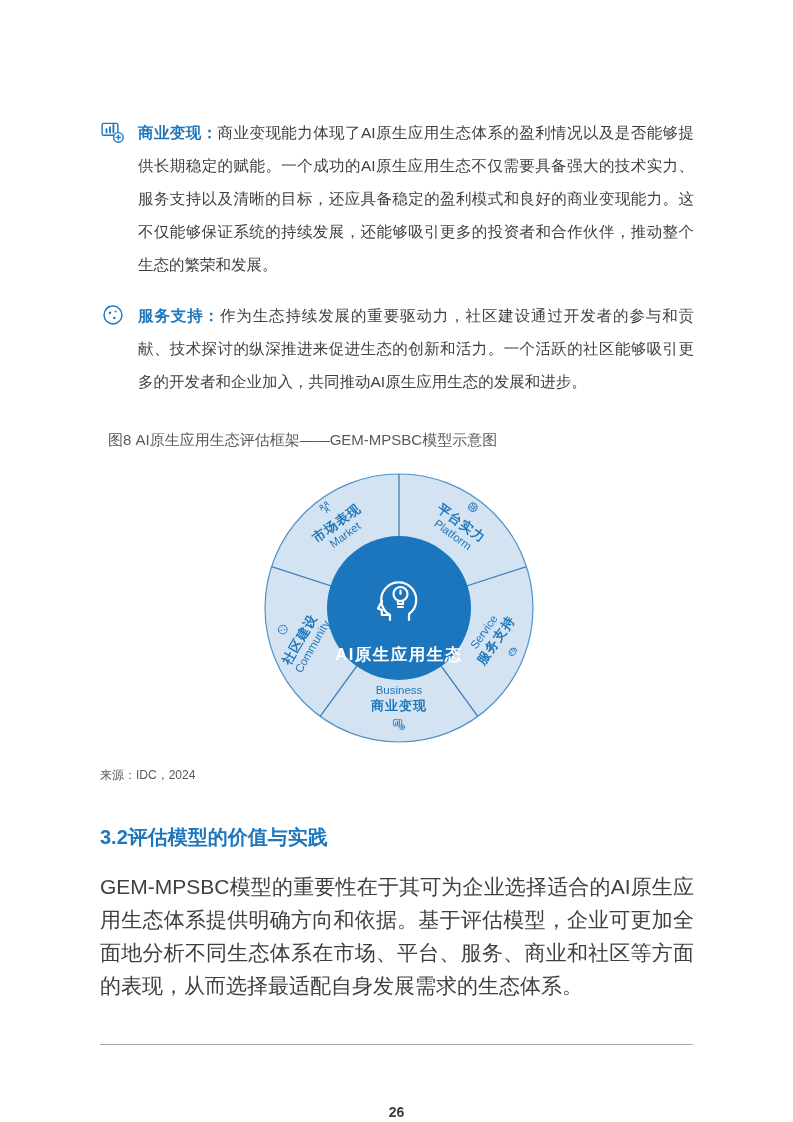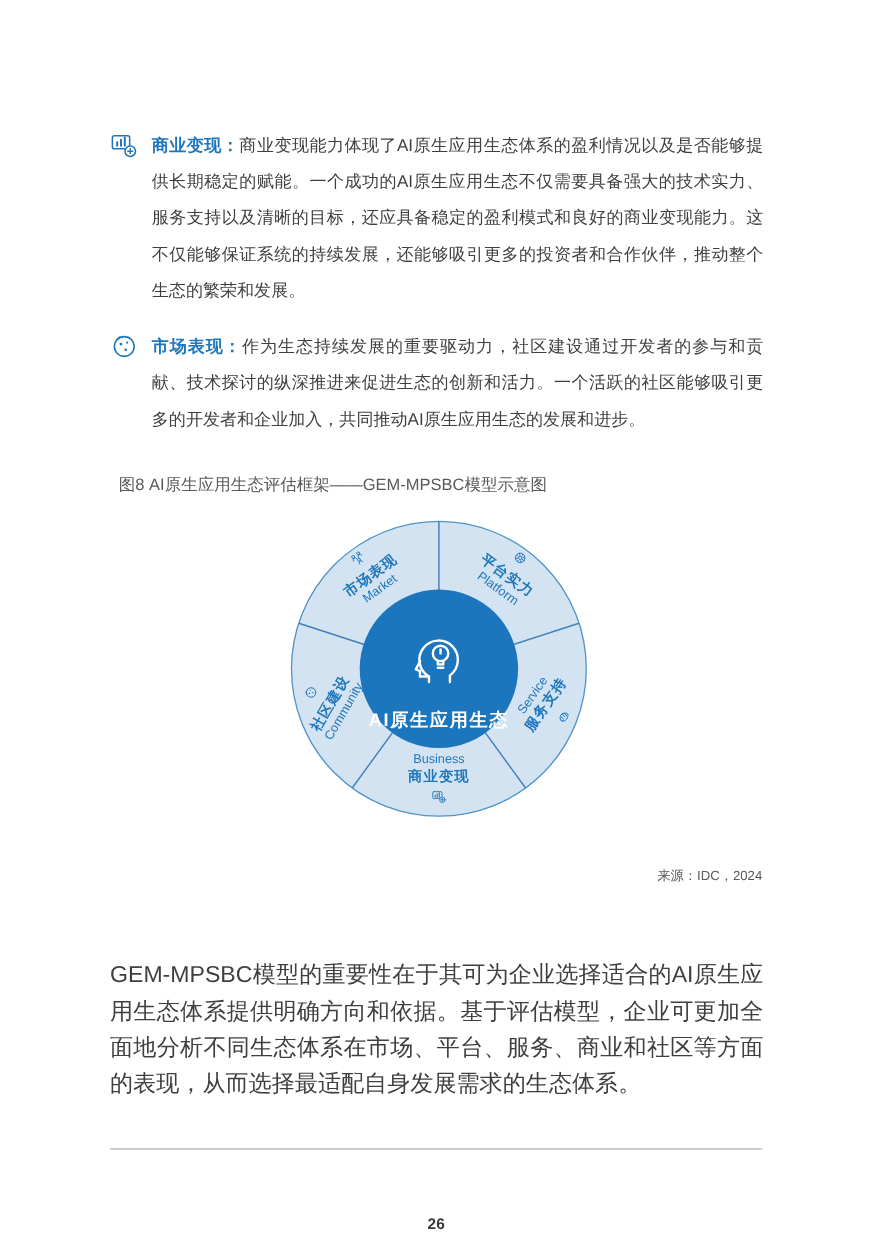--- a/index.html
+++ b/index.html
@@ -6,21 +6,21 @@
   .page{
     position:relative;width:793px;height:1122px;background:#ffffff;overflow:hidden;
     font-family:"Liberation Sans","DejaVu Sans",sans-serif;
   }
   .bullet{position:absolute;left:100px;width:594px;display:flex;gap:11px;}
   .bullet-icon{flex:0 0 27px;padding-top:3px;}
   .bullet-body{font-size:15.5px;line-height:33px;color:var(--body_text,#3f3f3f);text-align:justify;}
   .bullet-label{color:var(--accent,#1e77bd);font-weight:700;}
   .caption{position:absolute;left:108px;top:431px;font-size:15px;color:var(--muted,#595959);}
   .diagram{position:absolute;left:254px;top:468px;width:290px;height:285px;}
-  .source{position:absolute;left:100px;top:788px;width:593px;text-align:right;font-size:12px;color:var(--muted,#595959);}
+  .source{position:absolute;left:100px;top:767px;width:593px;font-size:12px;color:var(--muted,#595959);}
   .heading{position:absolute;left:100px;top:824px;margin:0;font-size:20px;font-weight:700;color:var(--accent,#1e77bd);}
   .body-par{position:absolute;left:100px;top:870px;width:594px;margin:0;font-size:21px;line-height:33px;color:var(--body_text,#3f3f3f);text-align:justify;}
   .footer-line{position:absolute;left:100px;top:1044px;width:593px;height:1px;background:var(--footer_line,#a8a8a8);}
   .page-number{position:absolute;left:0;top:1104px;width:100%;text-align:center;font-size:14px;font-weight:700;color:#3a3a3a;}
   .seg-zh{font-size:13px;font-weight:700;fill:var(--accent,#1e77bd);letter-spacing:1px;}
   .seg-en{font-size:11.5px;fill:var(--accent,#1e77bd);}
   .center-label{font-size:16.5px;font-weight:700;fill:#ffffff;letter-spacing:1.5px;}
   .icon-stroke{stroke:var(--accent,#2e7fc0);fill:none;stroke-width:1.3;stroke-linecap:round;stroke-linejoin:round;}
 </style>
 </head>
@@ -47,21 +47,21 @@
       <svg width="26" height="26" viewBox="0 0 24 24">
         <g class="icon-stroke">
           <circle cx="12" cy="12" r="8.3"></circle>
           <circle cx="9.2" cy="10" r="1.2" fill="var(--accent,#2e7fc0)" stroke="none"></circle>
           <circle cx="14.4" cy="8.8" r="0.9" fill="var(--accent,#2e7fc0)" stroke="none"></circle>
           <circle cx="13.2" cy="14.8" r="1.1" fill="var(--accent,#2e7fc0)" stroke="none"></circle>
           <path d="M5.5,6.5 l3,-2.5"></path>
         </g>
       </svg>
     </div>
-    <div class="bullet-body"><span class="bullet-label">市场表现：</span><span>作为生态持续发展的重要驱动力，社区建设通过开发者的参与和贡献、技术探讨的纵深推进来促进生态的创新和活力。一个活跃的社区能够吸引更多的开发者和企业加入，共同推动AI原生应用生态的发展和进步。</span></div>
+    <div class="bullet-body"><span class="bullet-label">服务支持：</span><span>作为生态持续发展的重要驱动力，社区建设通过开发者的参与和贡献、技术探讨的纵深推进来促进生态的创新和活力。一个活跃的社区能够吸引更多的开发者和企业加入，共同推动AI原生应用生态的发展和进步。</span></div>
   </div>
 
   <div class="caption">图8 AI原生应用生态评估框架——GEM-MPSBC模型示意图</div>
 
   <div class="diagram">
     <svg width="290" height="285" viewBox="0 0 290 285">
 
       <circle cx="145" cy="140" r="134" fill="var(--ring,#d4e3f1)" stroke="var(--ring_stroke,#4f93c7)" stroke-width="1.2"></circle>
 
       <g stroke="var(--divider,#3f7fba)" stroke-width="1.3">
@@ -142,18 +142,19 @@
         <path d="M 1.5,-7.5 v 3.5"></path>
         <path d="M -1,3 v 3 h 5 v -3"></path>
         <path d="M -1,9 h 5"></path>
       </g>
       <text class="center-label" text-anchor="middle" x="145" y="192">AI原生应用生态</text>
     </svg>
   </div>
 
   <div class="source">来源：IDC，2024</div>
 
+  <h2 class="heading">3.2评估模型的价值与实践</h2>
   <p class="body-par">GEM-MPSBC模型的重要性在于其可为企业选择适合的AI原生应用生态体系提供明确方向和依据。基于评估模型，企业可更加全面地分析不同生态体系在市场、平台、服务、商业和社区等方面的表现，从而选择最适配自身发展需求的生态体系。</p>
 
   <div class="footer-line"></div>
   <div class="page-number">26</div>
 
 </div>
 
 </body></html>

